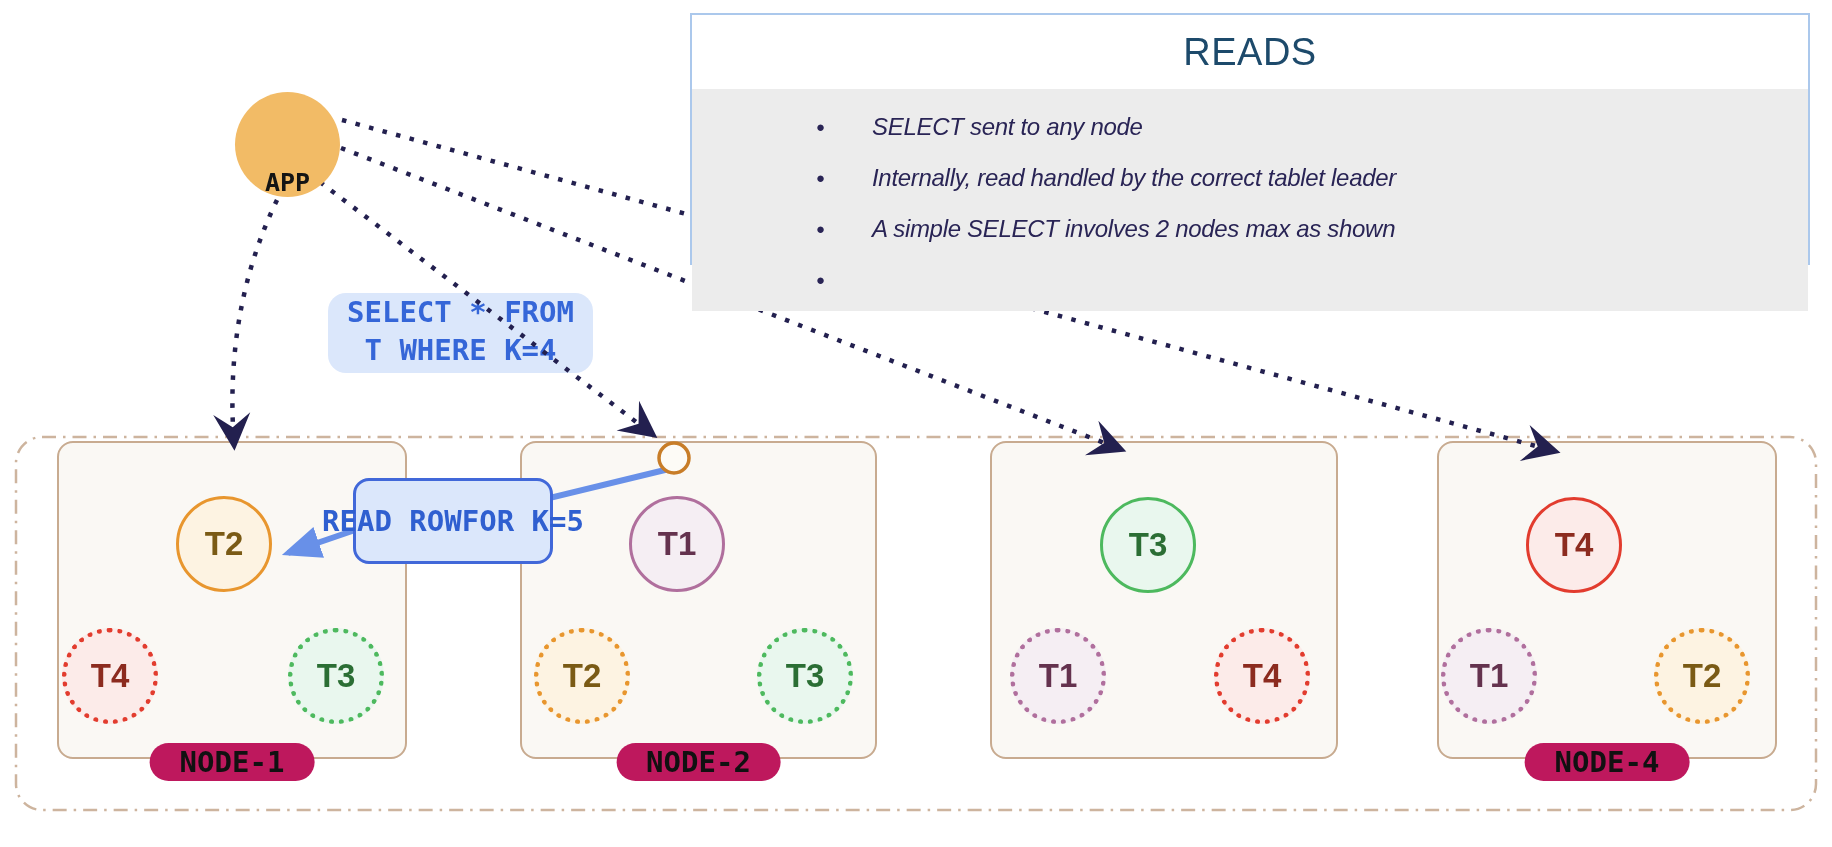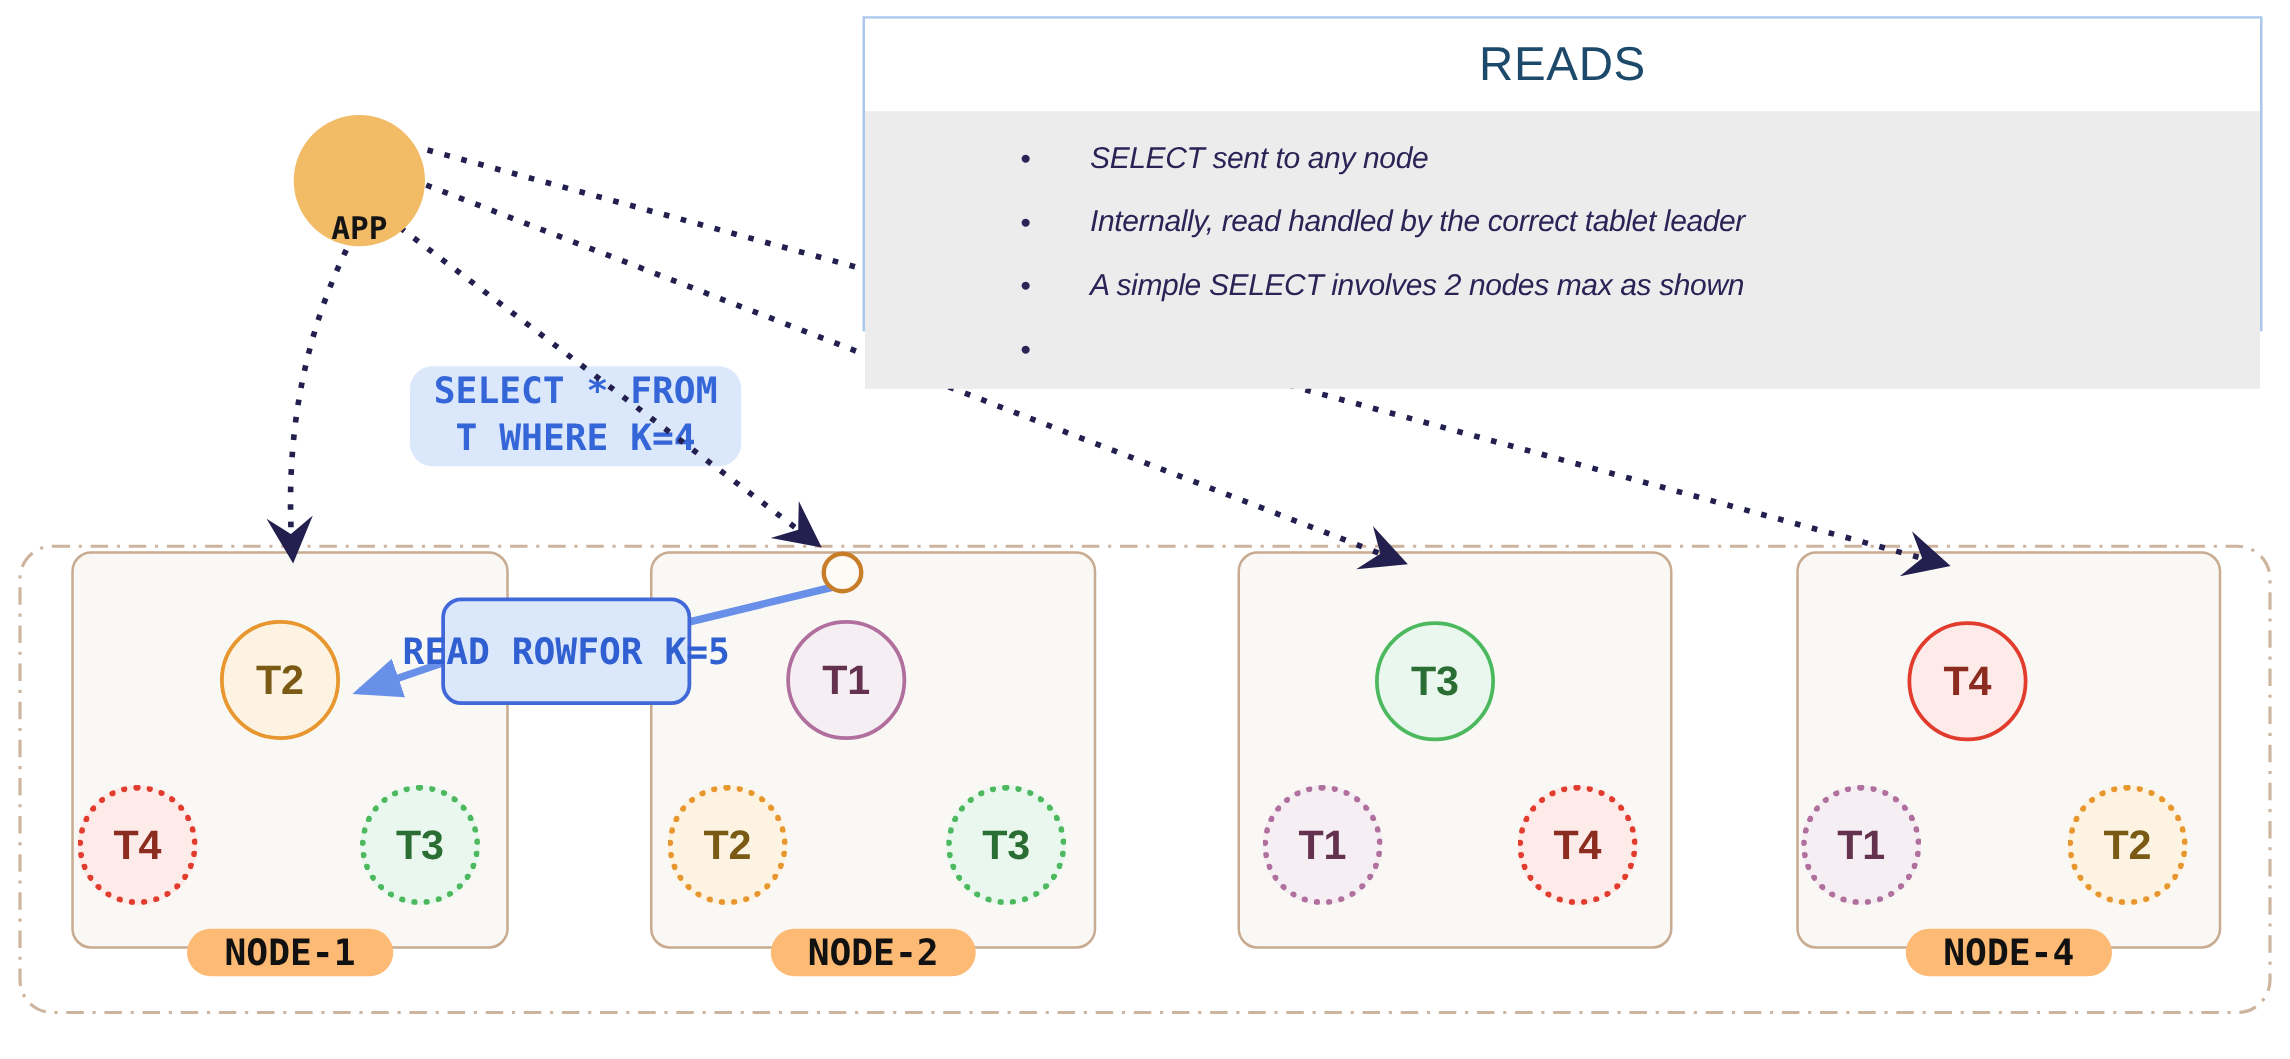--- a/index.html
+++ b/index.html
@@ -62,21 +62,21 @@
   }
   .readrow-label .code-line{line-height:38px;color:#2f5fd0;}
 
   
   .node-box{
     top:441px;height:318px;background:#faf8f4;border:2px solid #c8ab90;
     border-radius:16px;box-sizing:border-box;z-index:1;
   }
   .node-pill{
     position:absolute;left:50%;top:300px;transform:translateX(-50%);
-    height:38px;border-radius:19px;background:#fdba74;padding:0 30px;
+    height:38px;border-radius:19px;background:#be185d;padding:0 30px;
     display:flex;align-items:center;justify-content:center;white-space:nowrap;
   }
   .node-pill-label{
     font-family:"DejaVu Sans Mono", monospace;font-weight:bold;font-size:29px;color:#111111;
   }
   .tablet{
     position:absolute;width:96px;height:96px;border-radius:50%;box-sizing:border-box;
     display:flex;align-items:center;justify-content:center;
     font-size:33px;font-weight:bold;
   }

